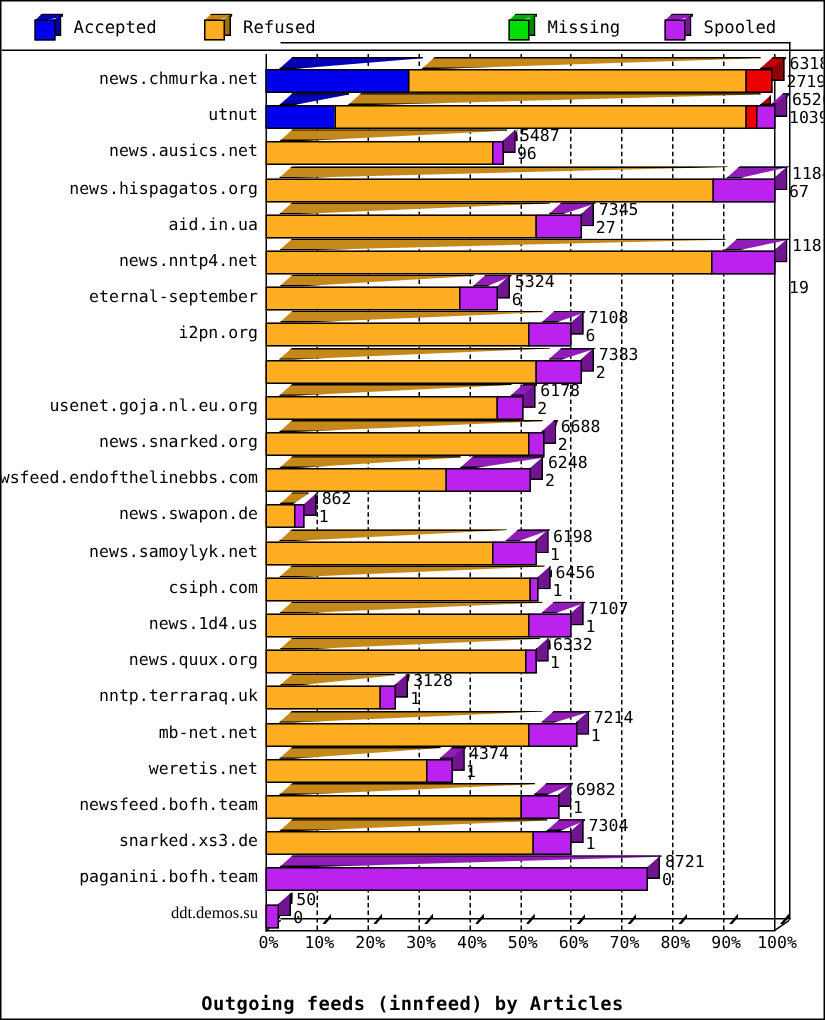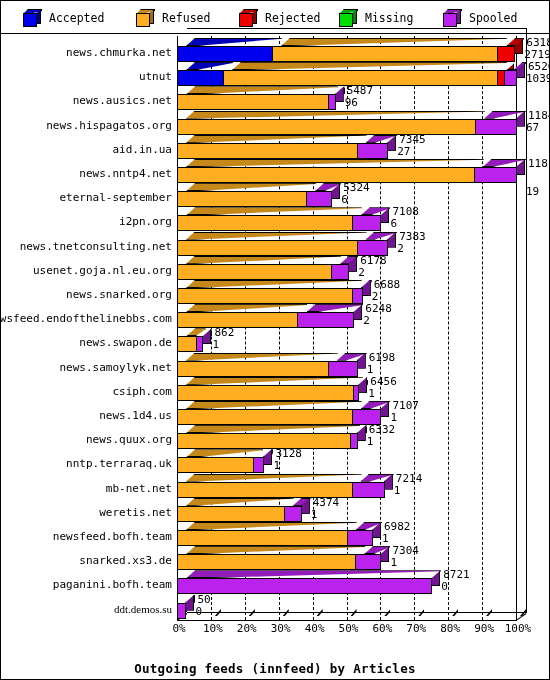--- a/index.html
+++ b/index.html
@@ -62,28 +62,20 @@
         <span class="lgtxt">Accepted</span>
       </div>
       <div class="lg" style="left: 135px;">
         <span class="lgcube">
           <span class="top" style="background: rgb(199, 136, 26);"></span>
           <span class="side" style="background: rgb(158, 108, 20);"></span>
           <span class="face" style="background: rgb(255, 174, 33);"></span>
         </span>
         <span class="lgtxt">Refused</span>
       </div>
-      <div class="lg" style="left: 238px;">
-        <span class="lgcube">
-          <span class="top" style="background: rgb(186, 0, 0);"></span>
-          <span class="side" style="background: rgb(148, 0, 0);"></span>
-          <span class="face" style="background: rgb(238, 0, 0);"></span>
-        </span>
-        <span class="lgtxt">Rejected</span>
-      </div>
       <div class="lg" style="left: 338px;">
         <span class="lgcube">
           <span class="top" style="background: rgb(0, 172, 0);"></span>
           <span class="side" style="background: rgb(0, 137, 0);"></span>
           <span class="face" style="background: rgb(0, 221, 0);"></span>
         </span>
         <span class="lgtxt">Missing</span>
       </div>
       <div class="lg" style="left: 442px;">
         <span class="lgcube">
@@ -98,21 +90,20 @@
   <div id="plot">
     <div id="labels">
         <div class="ylab" style="top: 13px;">news.chmurka.net</div>
         <div class="ylab" style="top: 37.2px;">utnut</div>
         <div class="ylab" style="top: 61.4px;">news.ausics.net</div>
         <div class="ylab" style="top: 85.6px;">news.hispagatos.org</div>
         <div class="ylab" style="top: 109.8px;">aid.in.ua</div>
         <div class="ylab" style="top: 134px;">news.nntp4.net</div>
         <div class="ylab" style="top: 158.2px;">eternal-september</div>
         <div class="ylab" style="top: 182.4px;">i2pn.org</div>
-        <div class="ylab" style="top: 206.6px;">news.tnetconsulting.net</div>
         <div class="ylab" style="top: 230.8px;">usenet.goja.nl.eu.org</div>
         <div class="ylab" style="top: 255px;">news.snarked.org</div>
         <div class="ylab" style="top: 279.2px;">newsfeed.endofthelinebbs.com</div>
         <div class="ylab" style="top: 303.4px;">news.swapon.de</div>
         <div class="ylab" style="top: 327.6px;">news.samoylyk.net</div>
         <div class="ylab" style="top: 351.8px;">csiph.com</div>
         <div class="ylab" style="top: 376px;">news.1d4.us</div>
         <div class="ylab" style="top: 400.2px;">news.quux.org</div>
         <div class="ylab" style="top: 424.4px;">nntp.terraraq.uk</div>
         <div class="ylab" style="top: 448.6px;">mb-net.net</div>

